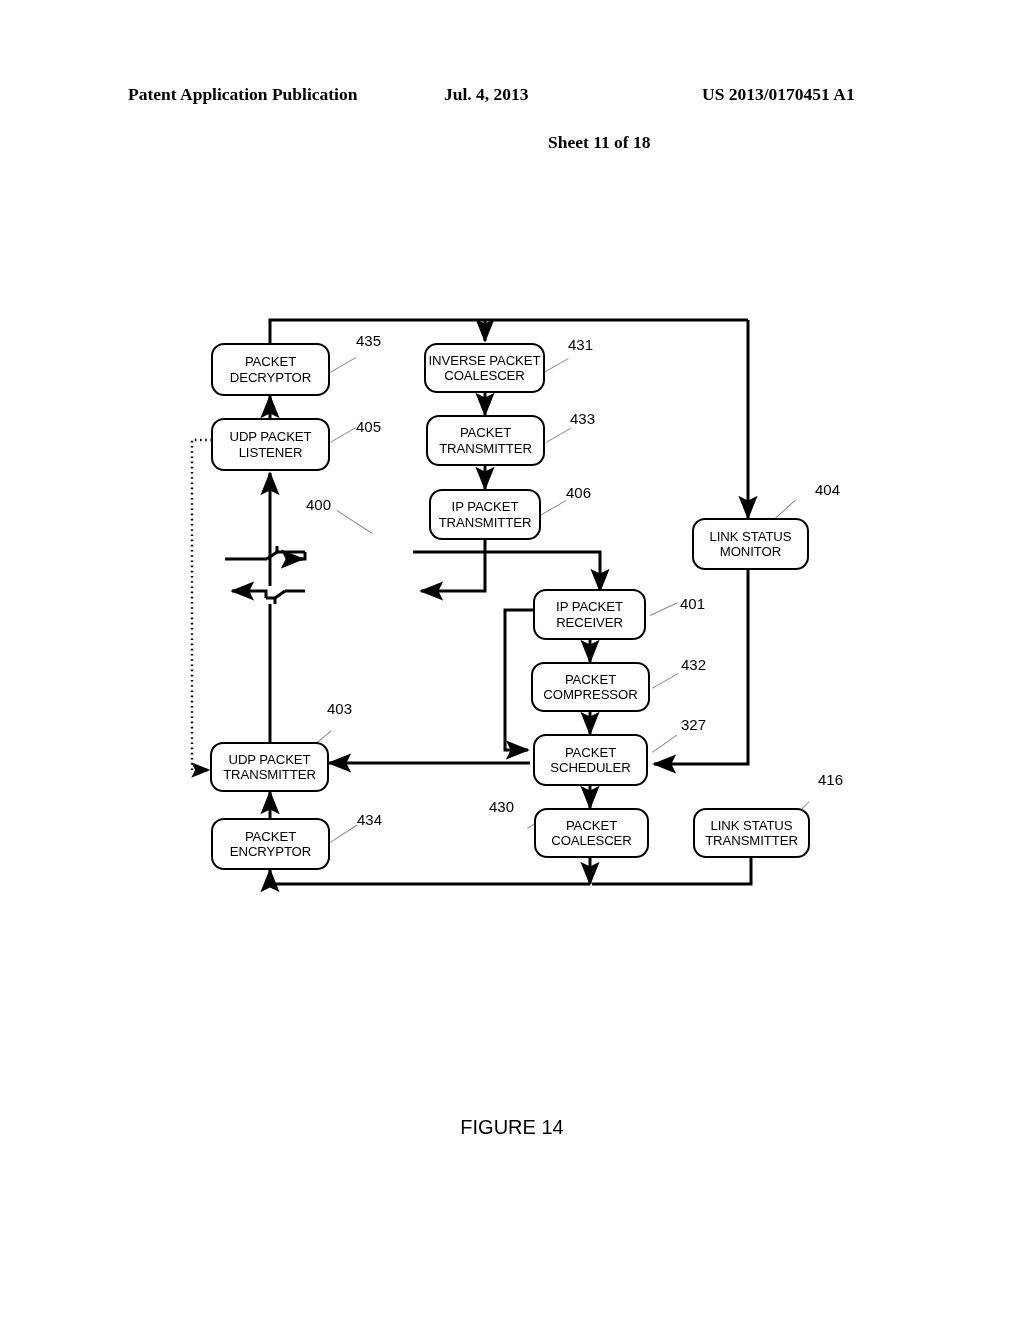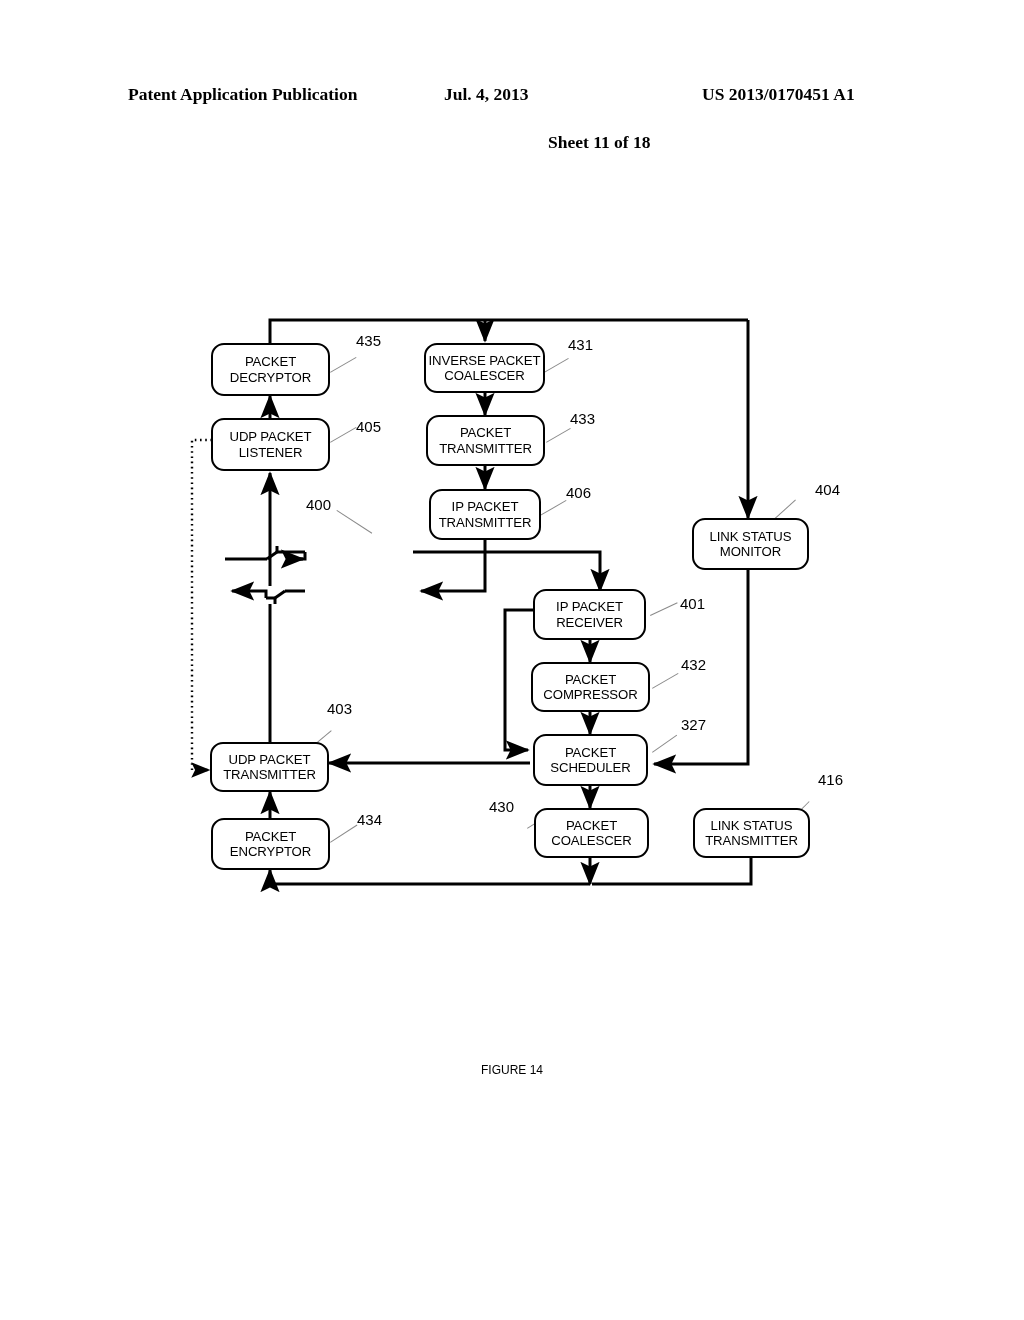--- a/index.html
+++ b/index.html
@@ -62,23 +62,23 @@
   }
   .leader{
     position:absolute;
     background:#8a8a8a;
     height:1px;
     transform-origin:0 0;
     z-index:3;
   }
   #caption{
     position:absolute;
-    left:0; top:1063px; width:1024px;
+    left:0; top:1116px; width:1024px;
     text-align:center;
-    font-size:12px;
+    font-size:20px;
     color:#000;
   }
 </style>
 </head>
 <body>
 
 <div id="hdr">
   <span class="h-pub">Patent Application Publication</span>
   <span class="h-date">Jul. 4, 2013</span>
   <span class="h-sheet">Sheet 11 of 18</span>

